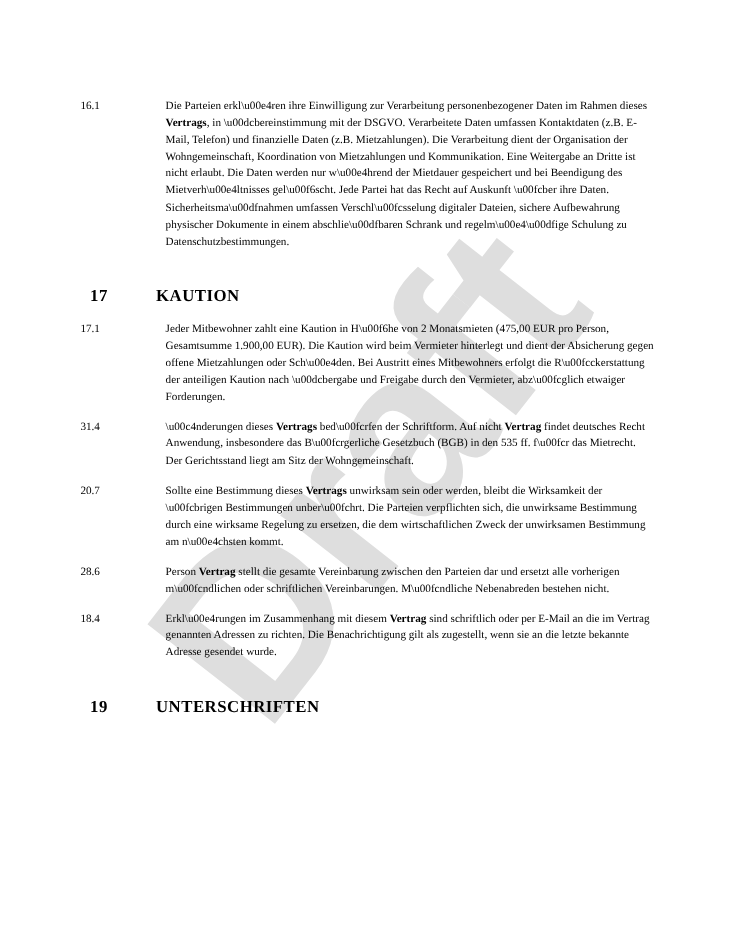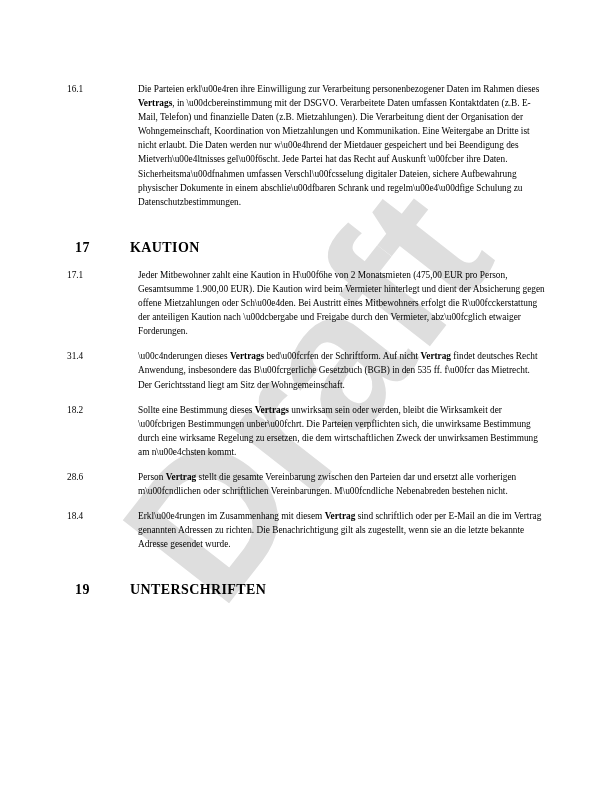--- a/index.html
+++ b/index.html
@@ -126,21 +126,21 @@
         </div>
         <div class="clause">
           <span class="cl-num">17.1</span>
           <span class="cl-text"><span>Jeder Mitbewohner zahlt eine Kaution in H\u00f6he von 2 Monatsmieten (475,00 EUR pro Person, Gesamtsumme 1.900,00 EUR). Die Kaution wird beim Vermieter hinterlegt und dient der Absicherung gegen offene Mietzahlungen oder Sch\u00e4den. Bei Austritt eines Mitbewohners erfolgt die R\u00fcckerstattung der anteiligen Kaution nach \u00dcbergabe und Freigabe durch den Vermieter, abz\u00fcglich etwaiger Forderungen.</span></span>
         </div>
         <div class="clause">
           <span class="cl-num">31.4</span>
           <span class="cl-text"><span>\u00c4nderungen dieses </span><b>Vertrags</b><span> bed\u00fcrfen der Schriftform. Auf nicht </span><b>Vertrag</b><span> findet deutsches Recht Anwendung, insbesondere das B\u00fcrgerliche Gesetzbuch (BGB) in den 535 ff. f\u00fcr das Mietrecht. Der Gerichtsstand liegt am Sitz der Wohngemeinschaft.</span></span>
         </div>
         <div class="clause">
-          <span class="cl-num">18.2</span>
+          <span class="cl-num">20.7</span>
           <span class="cl-text"><span>Sollte eine Bestimmung dieses </span><b>Vertrags</b><span> unwirksam sein oder werden, bleibt die Wirksamkeit der \u00fcbrigen Bestimmungen unber\u00fchrt. Die Parteien verpflichten sich, die unwirksame Bestimmung durch eine wirksame Regelung zu ersetzen, die dem wirtschaftlichen Zweck der unwirksamen Bestimmung am n\u00e4chsten kommt.</span></span>
         </div>
         <div class="clause">
           <span class="cl-num">28.6</span>
           <span class="cl-text"><span>Person </span><b>Vertrag</b><span> stellt die gesamte Vereinbarung zwischen den Parteien dar und ersetzt alle vorherigen m\u00fcndlichen oder schriftlichen Vereinbarungen. M\u00fcndliche Nebenabreden bestehen nicht.</span></span>
         </div>
         <div class="clause">
           <span class="cl-num">18.4</span>
           <span class="cl-text"><span>Erkl\u00e4rungen im Zusammenhang mit diesem </span><b>Vertrag</b><span> sind schriftlich oder per E-Mail an die im Vertrag genannten Adressen zu richten. Die Benachrichtigung gilt als zugestellt, wenn sie an die letzte bekannte Adresse gesendet wurde.</span></span>
         </div>

